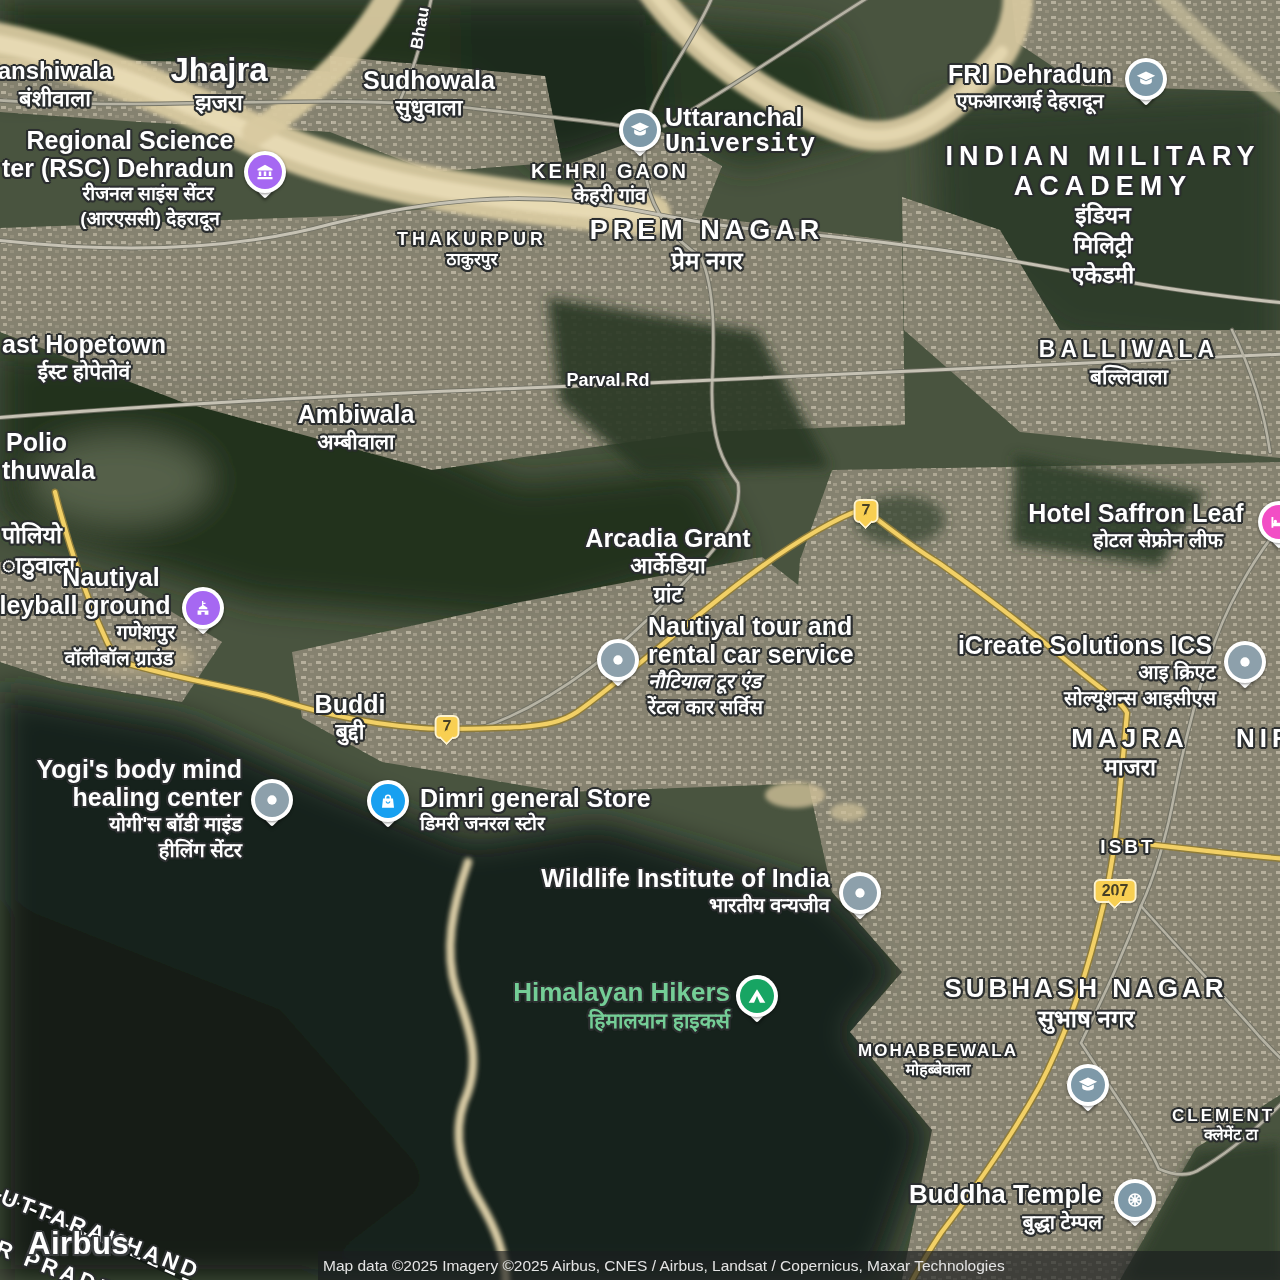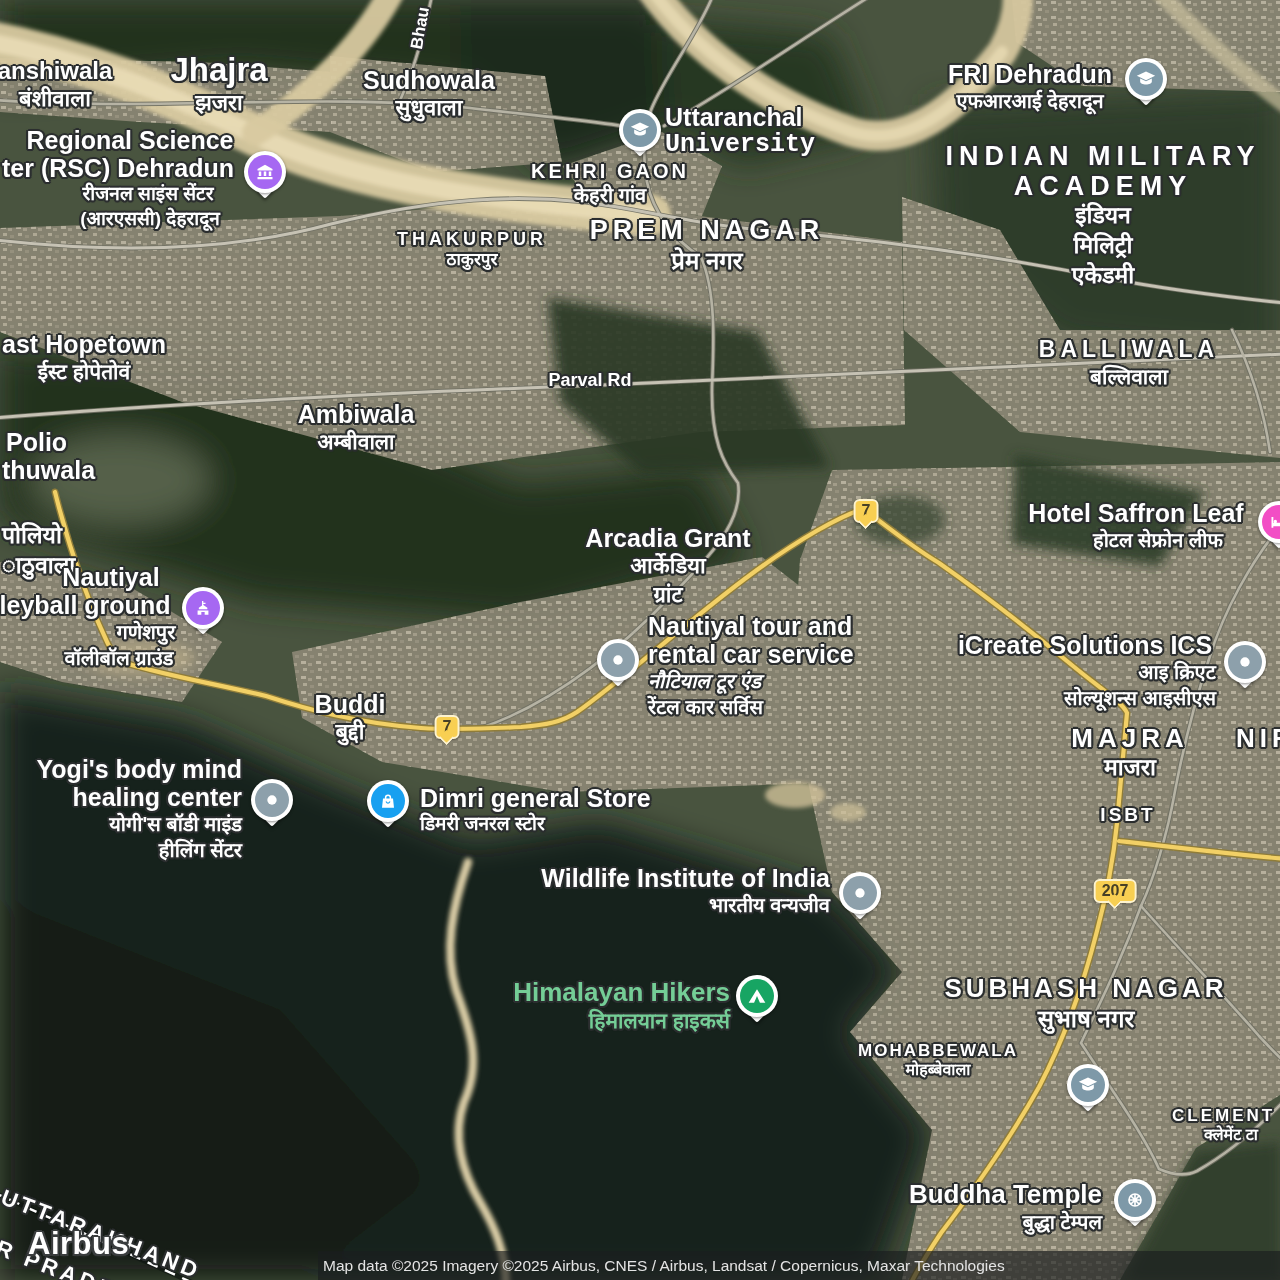--- a/index.html
+++ b/index.html
@@ -199,21 +199,21 @@
         <div class="ln hi" style="font-size: 17px;">ठाकुरपुर</div>
       </div>
       <div class="lbl" style="top: 330px; left: 84px; transform: translateX(-50%);">
         <div class="ln" style="font-size: 25px;">ast Hopetown</div>
         <div class="ln hi" style="font-size: 21px;">ईस्ट होपेतोवं</div>
       </div>
       <div class="lbl" style="top: 337px; left: 1129px; transform: translateX(-50%);">
         <div class="ln" style="font-size: 23px; letter-spacing: 5px;">BALLIWALA</div>
         <div class="ln hi" style="font-size: 21px;">बल्लिवाला</div>
       </div>
-      <div class="lbl road" style="top: 370px; left: 590px; transform: translateX(-50%);">
+      <div class="lbl road" style="top: 370px; left: 608px; transform: translateX(-50%);">
         <div class="ln" style="font-size: 18px;">Parval Rd</div>
       </div>
       <div class="lbl" style="top: 400px; left: 356px; transform: translateX(-50%);">
         <div class="ln" style="font-size: 25px;">Ambiwala</div>
         <div class="ln hi" style="font-size: 21px;">अम्बीवाला</div>
       </div>
       <div class="lbl" style="top: 428px; left: 2px; text-align: left;">
         <div class="ln" style="font-size: 25px; left: 4px;">Polio</div>
         <div class="ln" style="font-size: 25px;">thuwala</div>
         <div class="ln hi" style="font-size: 23px; margin-top: 37px;">पोलियो</div>
@@ -259,21 +259,21 @@
       <div class="lbl" style="top: 755px; right: 1038px; text-align: right;">
         <div class="ln" style="font-size: 25px;">Yogi's body mind</div>
         <div class="ln" style="font-size: 25px;">healing center</div>
         <div class="ln hi" style="font-size: 20px;">योगी'स बॉडी माइंड</div>
         <div class="ln hi" style="font-size: 20px;">हीलिंग सेंटर</div>
       </div>
       <div class="lbl" style="top: 784px; left: 420px; text-align: left;">
         <div class="ln" style="font-size: 25px;">Dimri general Store</div>
         <div class="ln hi" style="font-size: 19px;">डिमरी जनरल स्टोर</div>
       </div>
-      <div class="lbl" style="top: 804px; left: 1128px; transform: translateX(-50%); text-align: right;">
+      <div class="lbl" style="top: 836px; left: 1128px; transform: translateX(-50%); text-align: right;">
         <div class="ln" style="font-size: 19px; letter-spacing: 3px;">ISBT</div>
       </div>
       <div class="lbl" style="top: 864px; right: 450px; text-align: right;">
         <div class="ln" style="font-size: 25px;">Wildlife Institute of India</div>
         <div class="ln hi" style="font-size: 20px;">भारतीय वन्यजीव</div>
       </div>
       <div class="lbl green" style="top: 978px; right: 550px; text-align: right;">
         <div class="ln" style="font-size: 26px;">Himalayan Hikers</div>
         <div class="ln hi" style="font-size: 21px;">हिमालयान हाइकर्स</div>
       </div>

